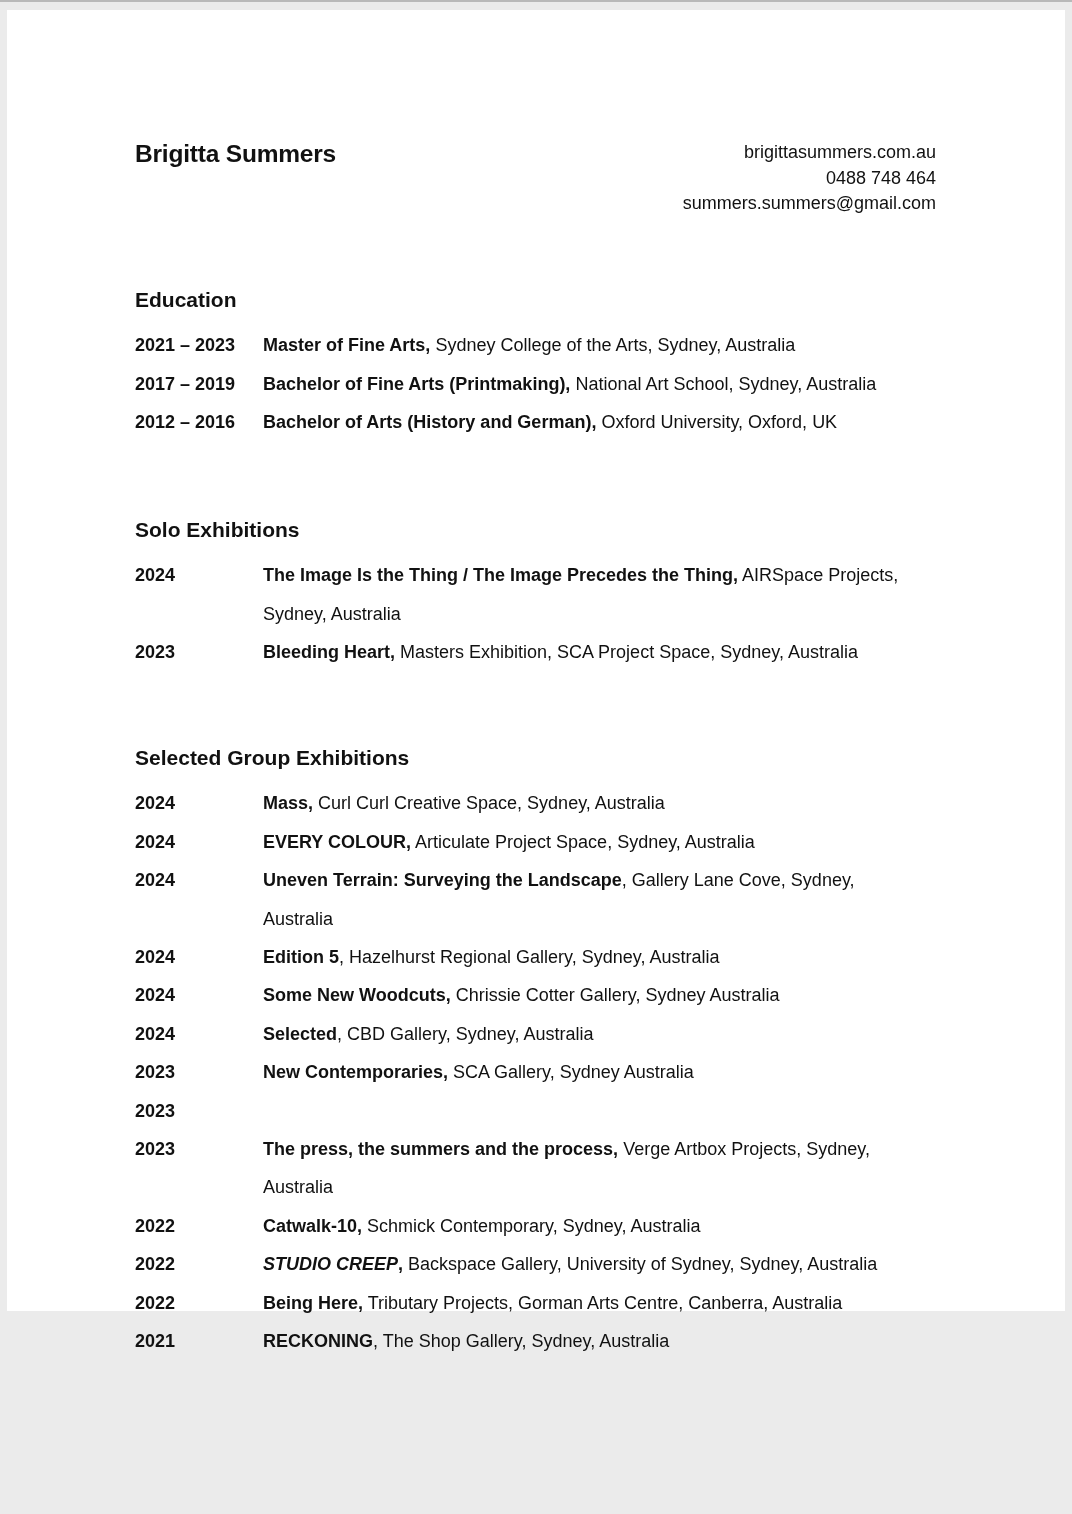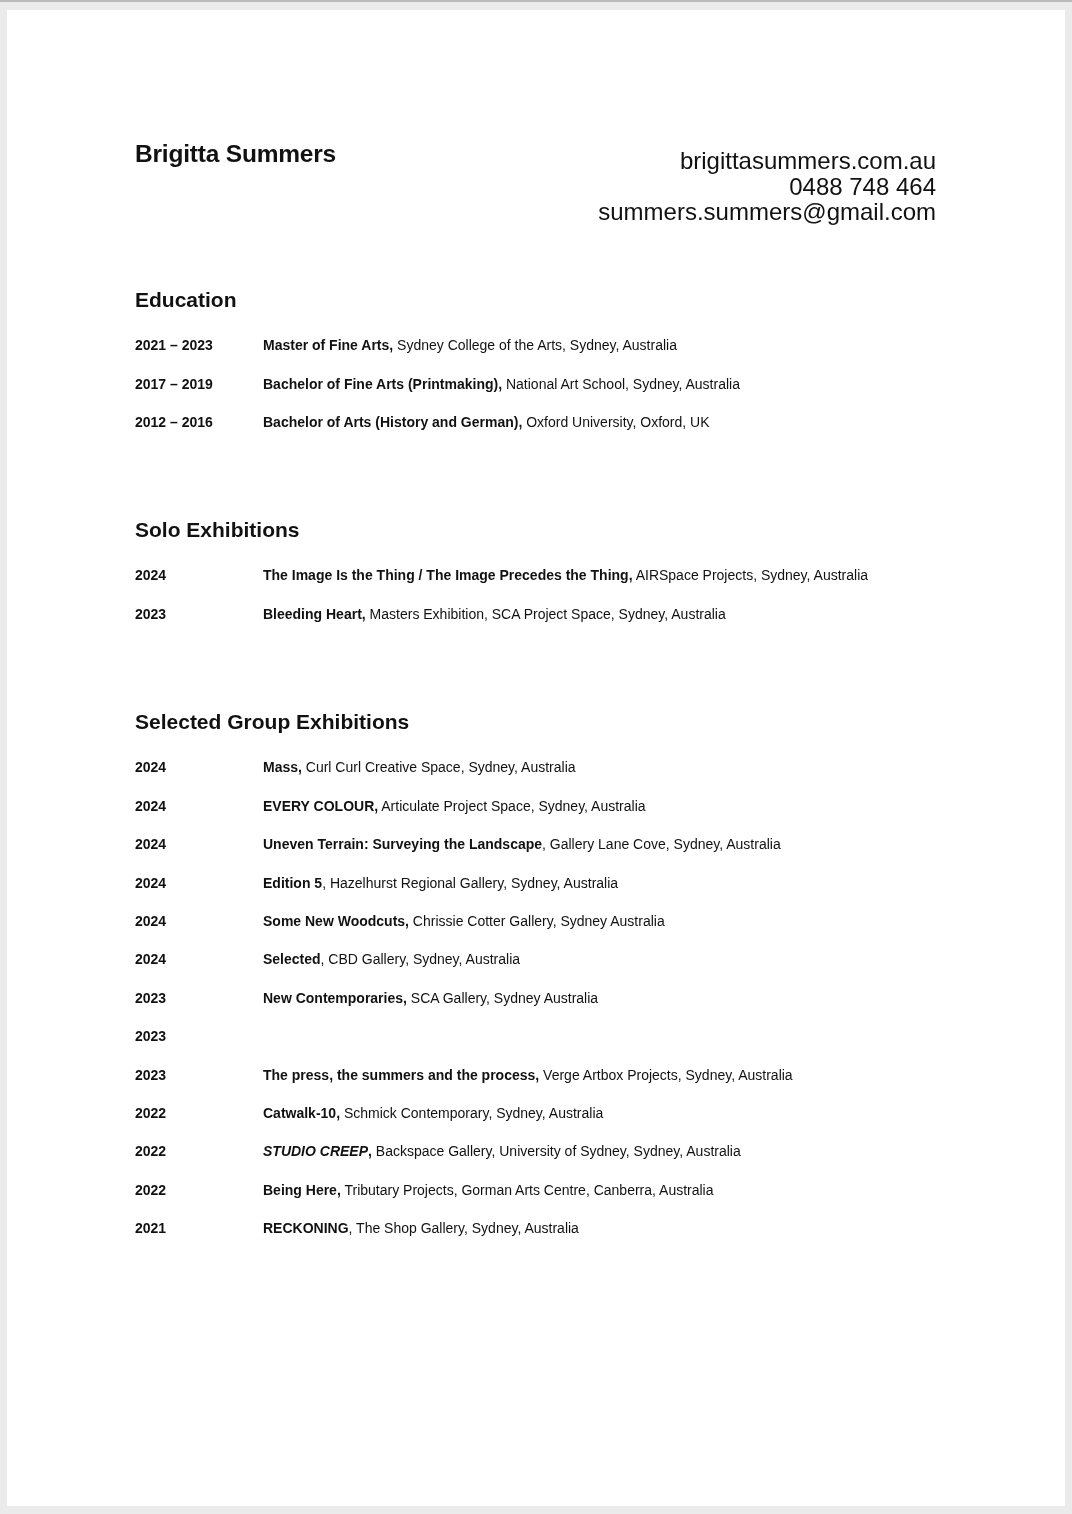--- a/index.html
+++ b/index.html
@@ -19,57 +19,57 @@
     position: absolute;
     left: 0; top: 0;
     width: 1072px; height: 2px;
     background: #b9b9b9;
   }
   .page {
     position: absolute;
     left: 7px;
     top: 10px;
     width: 1058px;
-    height: 1496px;
+    height: 1301px;
     background: #ffffff;
   }
   .name {
     position: absolute;
     left: 128px;
     top: 129px;
     font-size: 24.5px;
     font-weight: bold;
     letter-spacing: -0.2px;
     line-height: 30px;
   }
   .contact {
     position: absolute;
     right: 129px;
-    top: 138px;
+    top: 130px;
     text-align: right;
-    font-size: 24px;
+    font-size: 18px;
     line-height: 25.5px;
   }
   .contact div { white-space: nowrap; }
 
   .section {
     position: absolute;
     left: 128px;
     width: 800px;
   }
   .section-heading {
     font-size: 21px;
     font-weight: bold;
     height: 38.4px;
     line-height: 24px;
     margin: 0;
   }
   .row {
     display: flex;
-    font-size: 14px;
+    font-size: 18px;
     line-height: 38.4px;
   }
   .year {
     width: 128px;
     flex: 0 0 128px;
     font-weight: 600;
     white-space: nowrap;
   }
   .entry {
     flex: 1 1 auto;
@@ -115,21 +115,21 @@
     <div class="row">
       <div class="year">2024</div>
       <div class="entry"><span class="title">The Image Is the Thing / The Image Precedes the Thing,</span><span> AIRSpace Projects, Sydney, Australia</span></div>
     </div>
     <div class="row">
       <div class="year">2023</div>
       <div class="entry"><span class="title">Bleeding Heart,</span><span> Masters Exhibition, SCA Project Space, Sydney, Australia</span></div>
     </div>
   </div>
 
-  <div class="section" style="top: 700px;">
+  <div class="section" style="top: 736px;">
     <div class="section-heading">Selected Group Exhibitions</div>
 
     <div class="row">
       <div class="year">2024</div>
       <div class="entry"><span class="title">Mass,</span><span> Curl Curl Creative Space, Sydney, Australia</span></div>
     </div>
     <div class="row">
       <div class="year">2024</div>
       <div class="entry"><span class="title">EVERY COLOUR,</span><span> Articulate Project Space, Sydney, Australia</span></div>
     </div>

